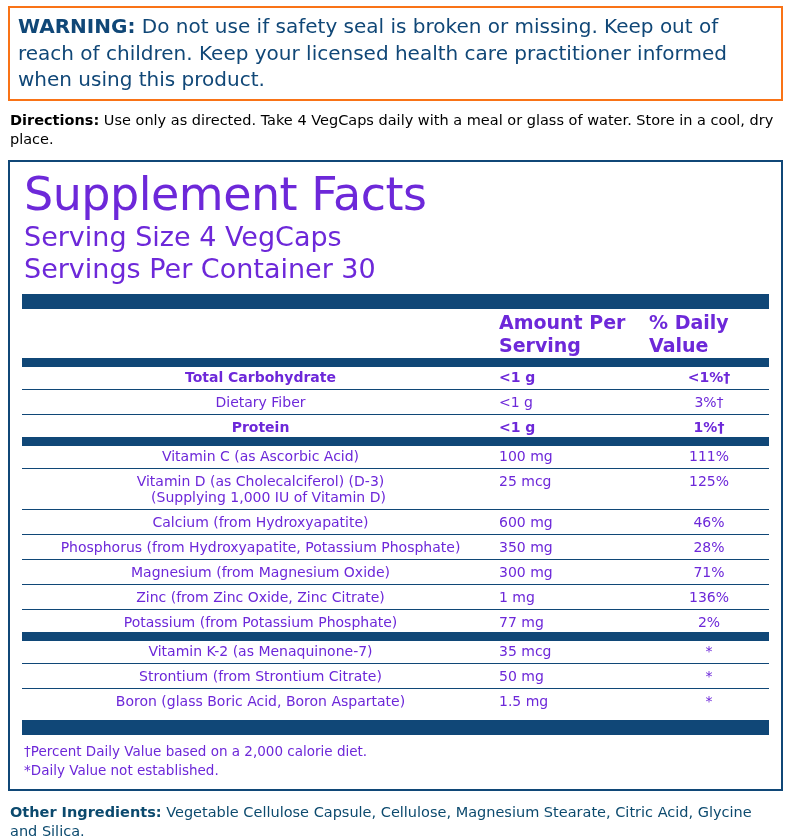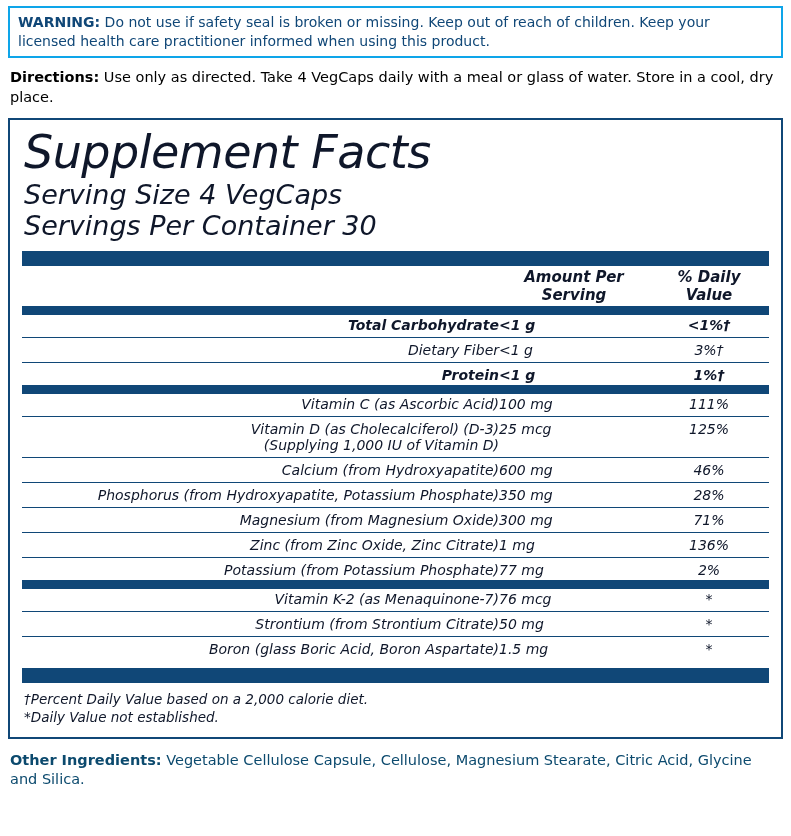--- a/index.html
+++ b/index.html
@@ -16,26 +16,26 @@
   .page {
     position: relative;
     width: 791px;
     height: 836px;
     box-sizing: border-box;
     padding: 0 8px;
   }
 
   
   .warning-box {
-    border: 2px solid #0ea5e9;
+    border: 2px solid #f97316;
     box-sizing: border-box;
     margin: 6px 0 0 0;
     padding: 5px 16px 6px 8px;
     color: #104777;
-    font-size: 14px;
+    font-size: 20px;
     line-height: 1.33;
   }
   .warning-box .lbl {
     font-weight: bold;
   }
   .warning-text {
     display: inline;
   }
 
   
@@ -48,22 +48,21 @@
   .directions .lbl {
     font-weight: bold;
   }
 
   
   .sf-panel {
     border: 2px solid #104777;
     box-sizing: border-box;
     margin: 11px 0 0 0;
     padding: 8px 12px 10px 12px;
-    color: #0f172a;
-    font-style: italic;
+    color: #6d28d9;
   }
   .sf-title {
     font-size: 46px;
     line-height: 1.06;
     font-weight: normal;
     letter-spacing: -0.5px;
     margin: 0 0 2px 2px;
   }
   .sf-serving {
     font-size: 27px;
@@ -83,28 +82,28 @@
 
   table.sf {
     width: 100%;
     border-collapse: collapse;
     font-size: 14px;
   }
   table.sf td {
     padding: 2px 0 2px 0;
     vertical-align: top;
   }
-  .col-name  { text-align: right; }
+  .col-name  { text-align: center; }
   .col-amt   { width: 150px; }
   .col-dv    { text-align: center; width: 120px; }
 
   .head-row td {
-    text-align: center;
+    text-align: left;
     font-weight: bold;
-    font-size: 15px;
+    font-size: 19px;
     line-height: 1.2;
     padding: 4px 0 4px 0;
   }
   .head-row td.col-name { padding: 0; }
 
   .bold-row td { font-weight: bold; }
   .indent { padding-left: 16px; }
   .sub-line { padding-left: 16px; }
 
   .divider-row td {
@@ -285,21 +284,21 @@
         </tr>
       </tbody>
     </table>
 
     <div class="bar-med"></div>
 
     <table class="sf">
       <tbody>
         <tr>
           <td class="col-name">Vitamin K-2 (as Menaquinone-7)</td>
-          <td class="col-amt">76 mcg</td>
+          <td class="col-amt">35 mcg</td>
           <td class="col-dv">*</td>
         </tr>
         <tr class="divider-row">
             <td colspan="3">
               <div class="line"></div>
             </td>
           </tr>
         <tr>
           <td class="col-name">Strontium (from Strontium Citrate)</td>
           <td class="col-amt">50 mg</td>

